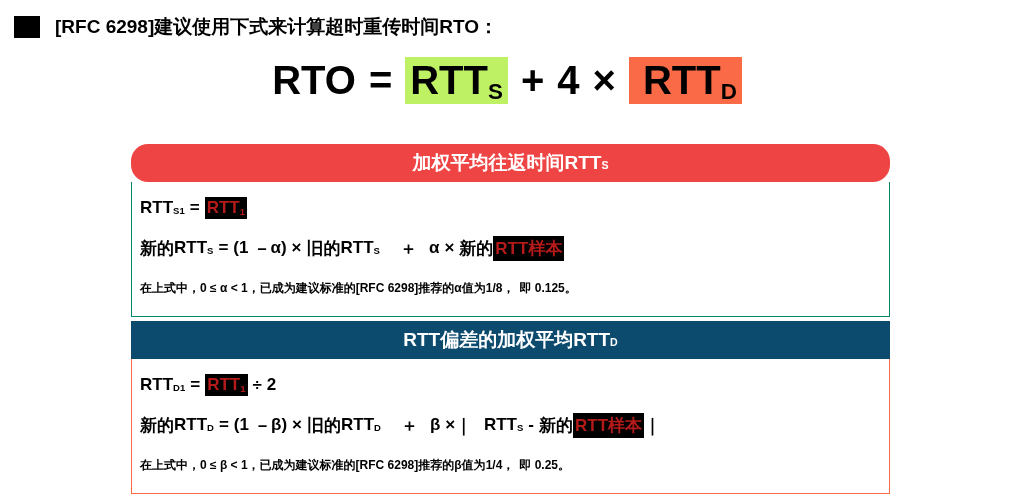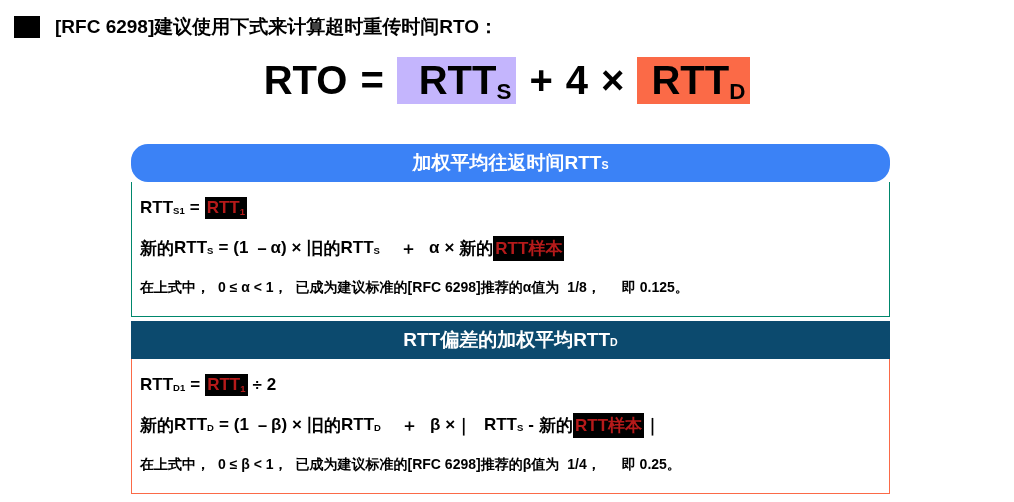--- a/index.html
+++ b/index.html
@@ -43,22 +43,22 @@
     position: absolute;
     left: 0;
     top: 58px;
     width: 1014px;
     text-align: center;
     font-size: 40px;
     font-weight: bold;
     white-space: nowrap;
   }
   #formula .hl-green {
-    background: #c4b5fd;
-    padding: 1px 5px 2px 22px;
+    background: #bef264;
+    padding: 1px 5px 2px 5px;
   }
   #formula .hl-orange {
     background: #fb6a47;
     padding: 1px 5px 2px 14px;
   }
   #formula .sp { display: inline-block; width: 13px; }
   sub {
     font-size: 0.56em;
     vertical-align: baseline;
     position: relative;
@@ -79,21 +79,21 @@
   .panel-header {
     height: 38px;
     display: flex;
     align-items: center;
     justify-content: center;
     color: #ffffff;
     font-size: 19px;
     font-weight: bold;
     box-sizing: border-box;
   }
-  #panel-s .panel-header { background: #3b82f6; border-radius: 17px; }
+  #panel-s .panel-header { background: #ef4444; border-radius: 17px; }
   #panel-d .panel-header { background: #0c4a6e; }
 
   .panel-body {
     background: #ffffff;
     box-sizing: border-box;
     padding: 6px 0 8px 0;
   }
   #panel-s .panel-body {
     border: 1px solid #00876c;
     border-top: none;
@@ -114,21 +114,21 @@
     box-sizing: border-box;
   }
   .hl-pink {
     background: #000000;
     color: #b51a1a;
     padding: 1px 2px;
   }
   .thin { display: inline-block; width: 5px; }
   .wide { display: inline-block; width: 12px; }
   .xwide { display: inline-block; width: 20px; }
-  .note { font-size: 14px; gap: 8px; }
+  .note { font-size: 12px; }
 </style>
 </head>
 <body>
 
 <div id="title-row">
   <div id="bullet-square"></div>
   <div id="title-text">[RFC 6298]建议使用下式来计算超时重传时间RTO：</div>
 </div>
 
 <div id="formula">

